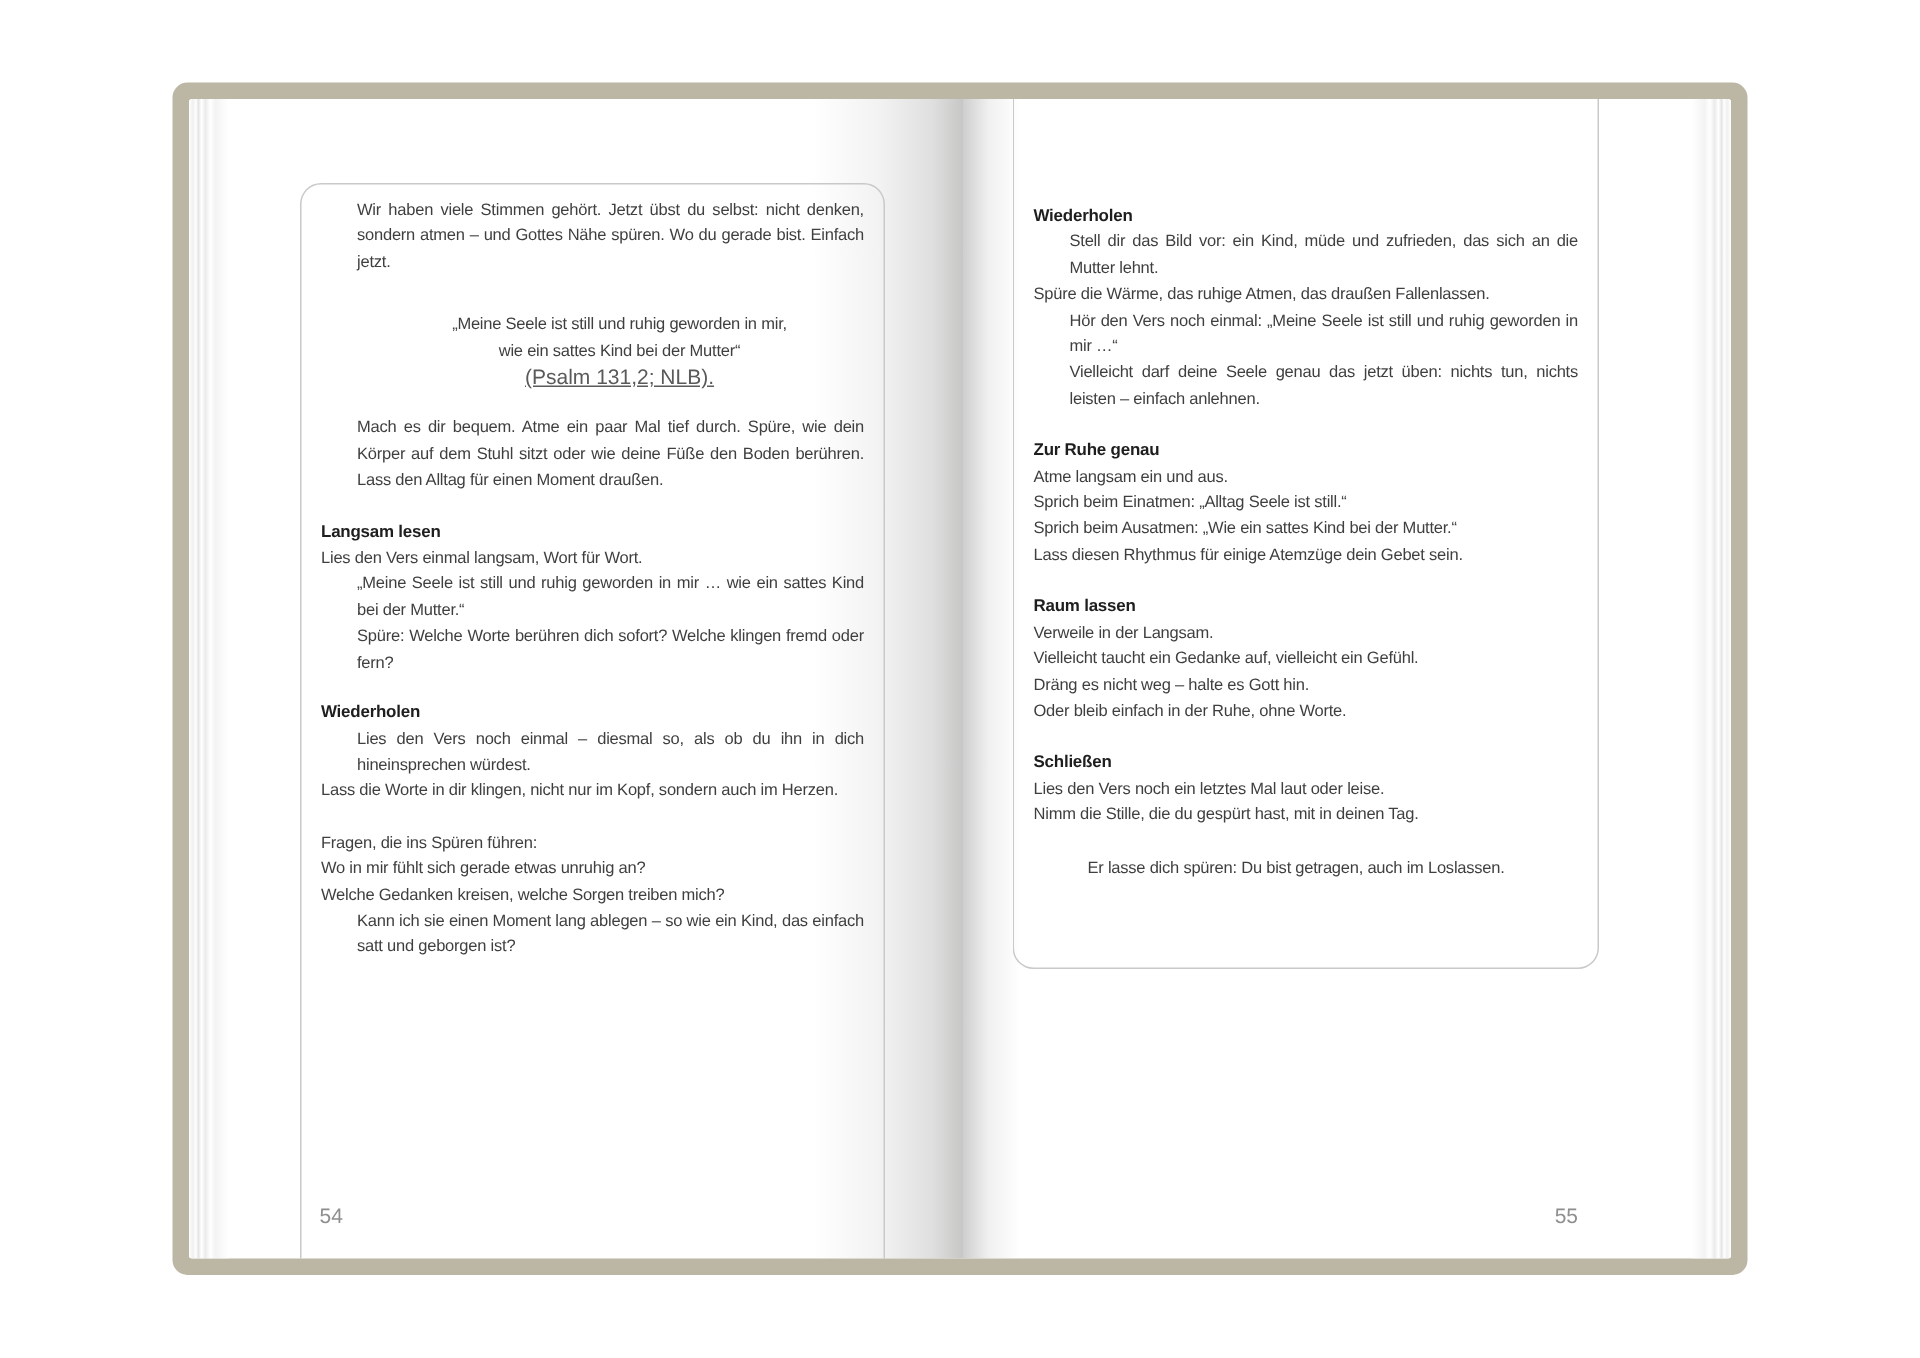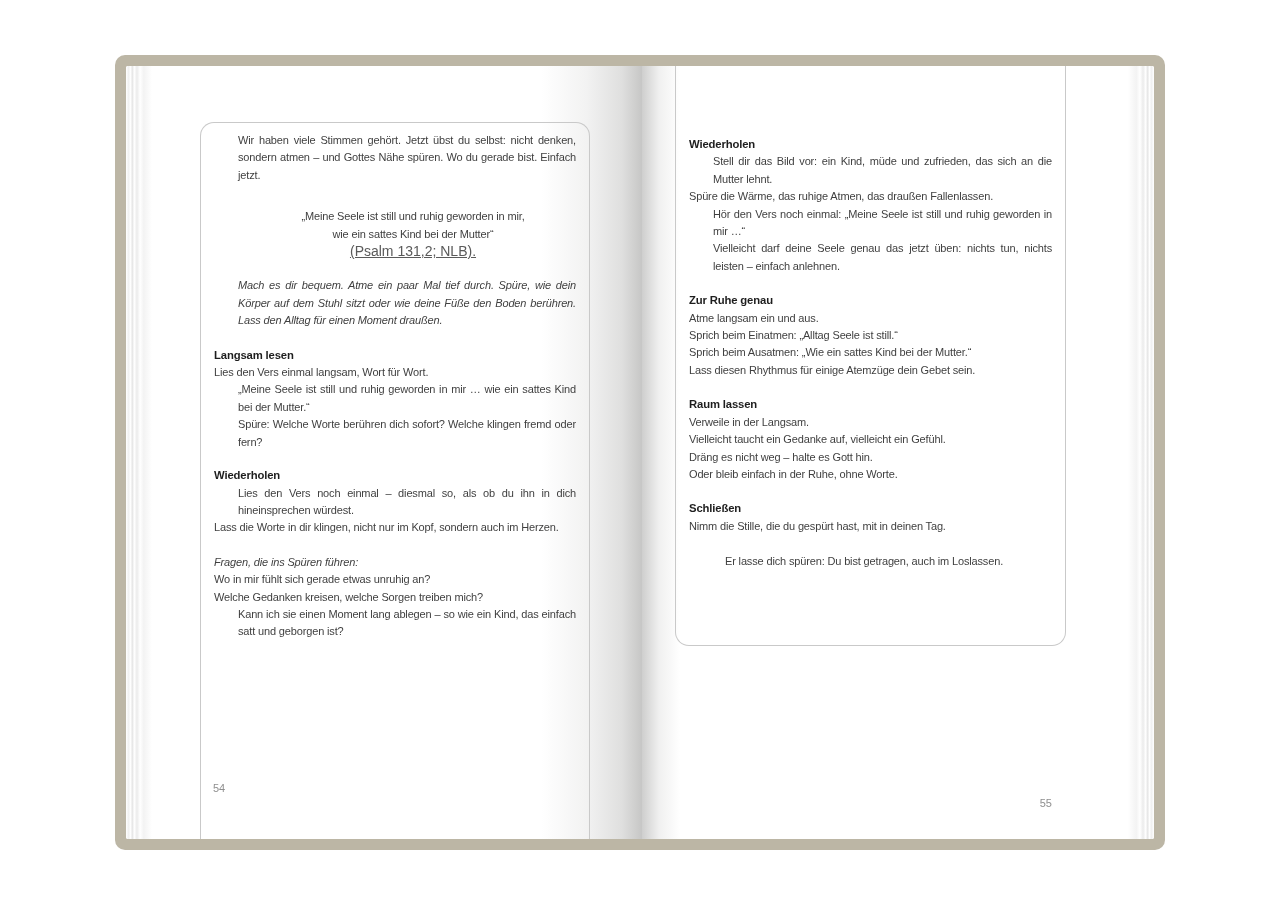--- a/index.html
+++ b/index.html
@@ -67,28 +67,28 @@
   .card-right .card-text { padding: 90px 13px 0 13px; }
   p { margin: 0; }
   p.just { text-align: justify; margin-left: 24px; }
   .sec-title {
     font-weight: bold; color: #1e1e1e; font-size: 11.3px;
     margin-top: 17px;
   }
   .sec-title.big-gap { margin-top: 16px; }
   .verse-block { margin: 24px 0 0 36px; text-align: center; }
   .verse-ref { font-size: 14px; color: #5a5a5a; letter-spacing: 0; text-decoration: underline; }
-  .para-gap { margin-top: 17px; font-style: italic; }
+  .para-gap { margin-top: 17px; }
   .blessing { margin: 18px 0 0 36px; max-width: 322px; }
   .page-number {
-    position: absolute; top: 716px; font-size: 11px; color: #8f8f8f;
+    position: absolute; top: 736px; font-size: 14px; color: #8f8f8f;
     letter-spacing: 0;
   }
   .pn-left { left: 87px; }
-  .pn-right { left: 800px; width: 126px; text-align: right; margin-top: 15px; }
+  .pn-right { left: 800px; width: 126px; text-align: right; }
 </style>
 </head>
 <body>
 
 <div class="book-frame">
   <div class="book-pages">
 
     <div class="edge-stripes left"></div>
     <div class="edge-stripes right"></div>
     <div class="spine-left"></div>
@@ -136,20 +136,21 @@
         <p>Sprich beim Ausatmen: „Wie ein sattes Kind bei der Mutter.“</p>
         <p>Lass diesen Rhythmus für einige Atemzüge dein Gebet sein.</p>
 
         <p class="sec-title">Raum lassen</p>
         <p>Verweile in der Langsam.</p>
         <p>Vielleicht taucht ein Gedanke auf, vielleicht ein Gefühl.</p>
         <p>Dräng es nicht weg – halte es Gott hin.</p>
         <p>Oder bleib einfach in der Ruhe, ohne Worte.</p>
 
         <p class="sec-title">Schließen</p>
+        <p>Lies den Vers noch ein letztes Mal laut oder leise.</p>
         <p>Nimm die Stille, die du gespürt hast, mit in deinen Tag.</p>
 
         <div class="blessing">
           <p>Er lasse dich spüren: Du bist getragen, auch im Loslassen.</p>
         </div>
       </div>
     </div>
 
     <div class="page-number pn-left">54</div>
     <div class="page-number pn-right">55</div>

